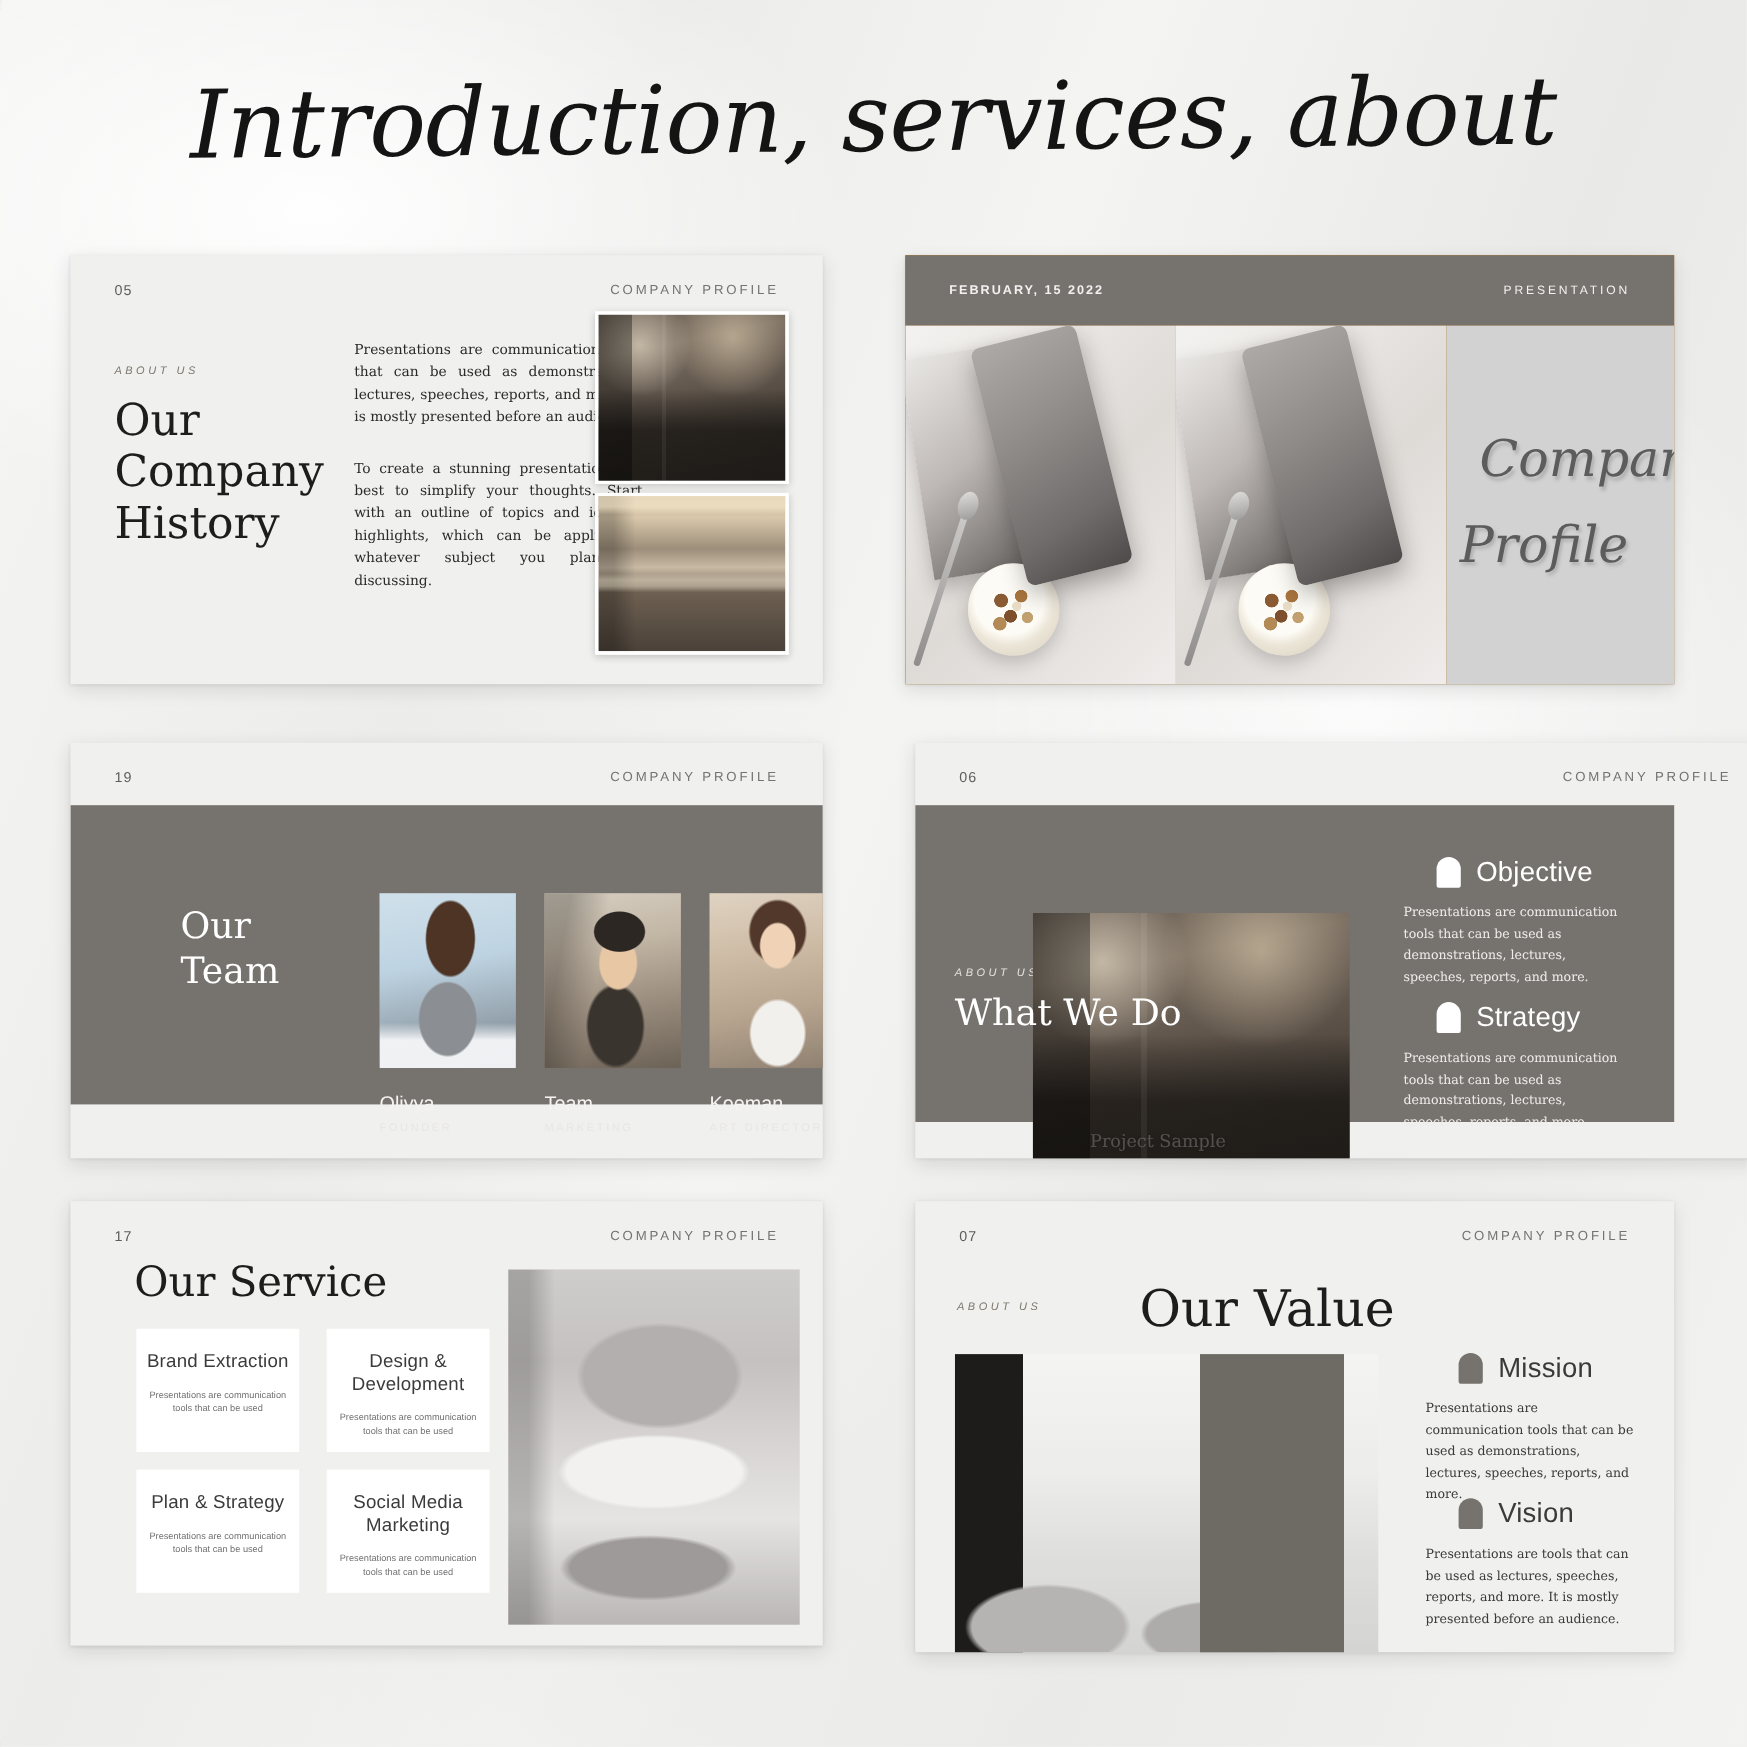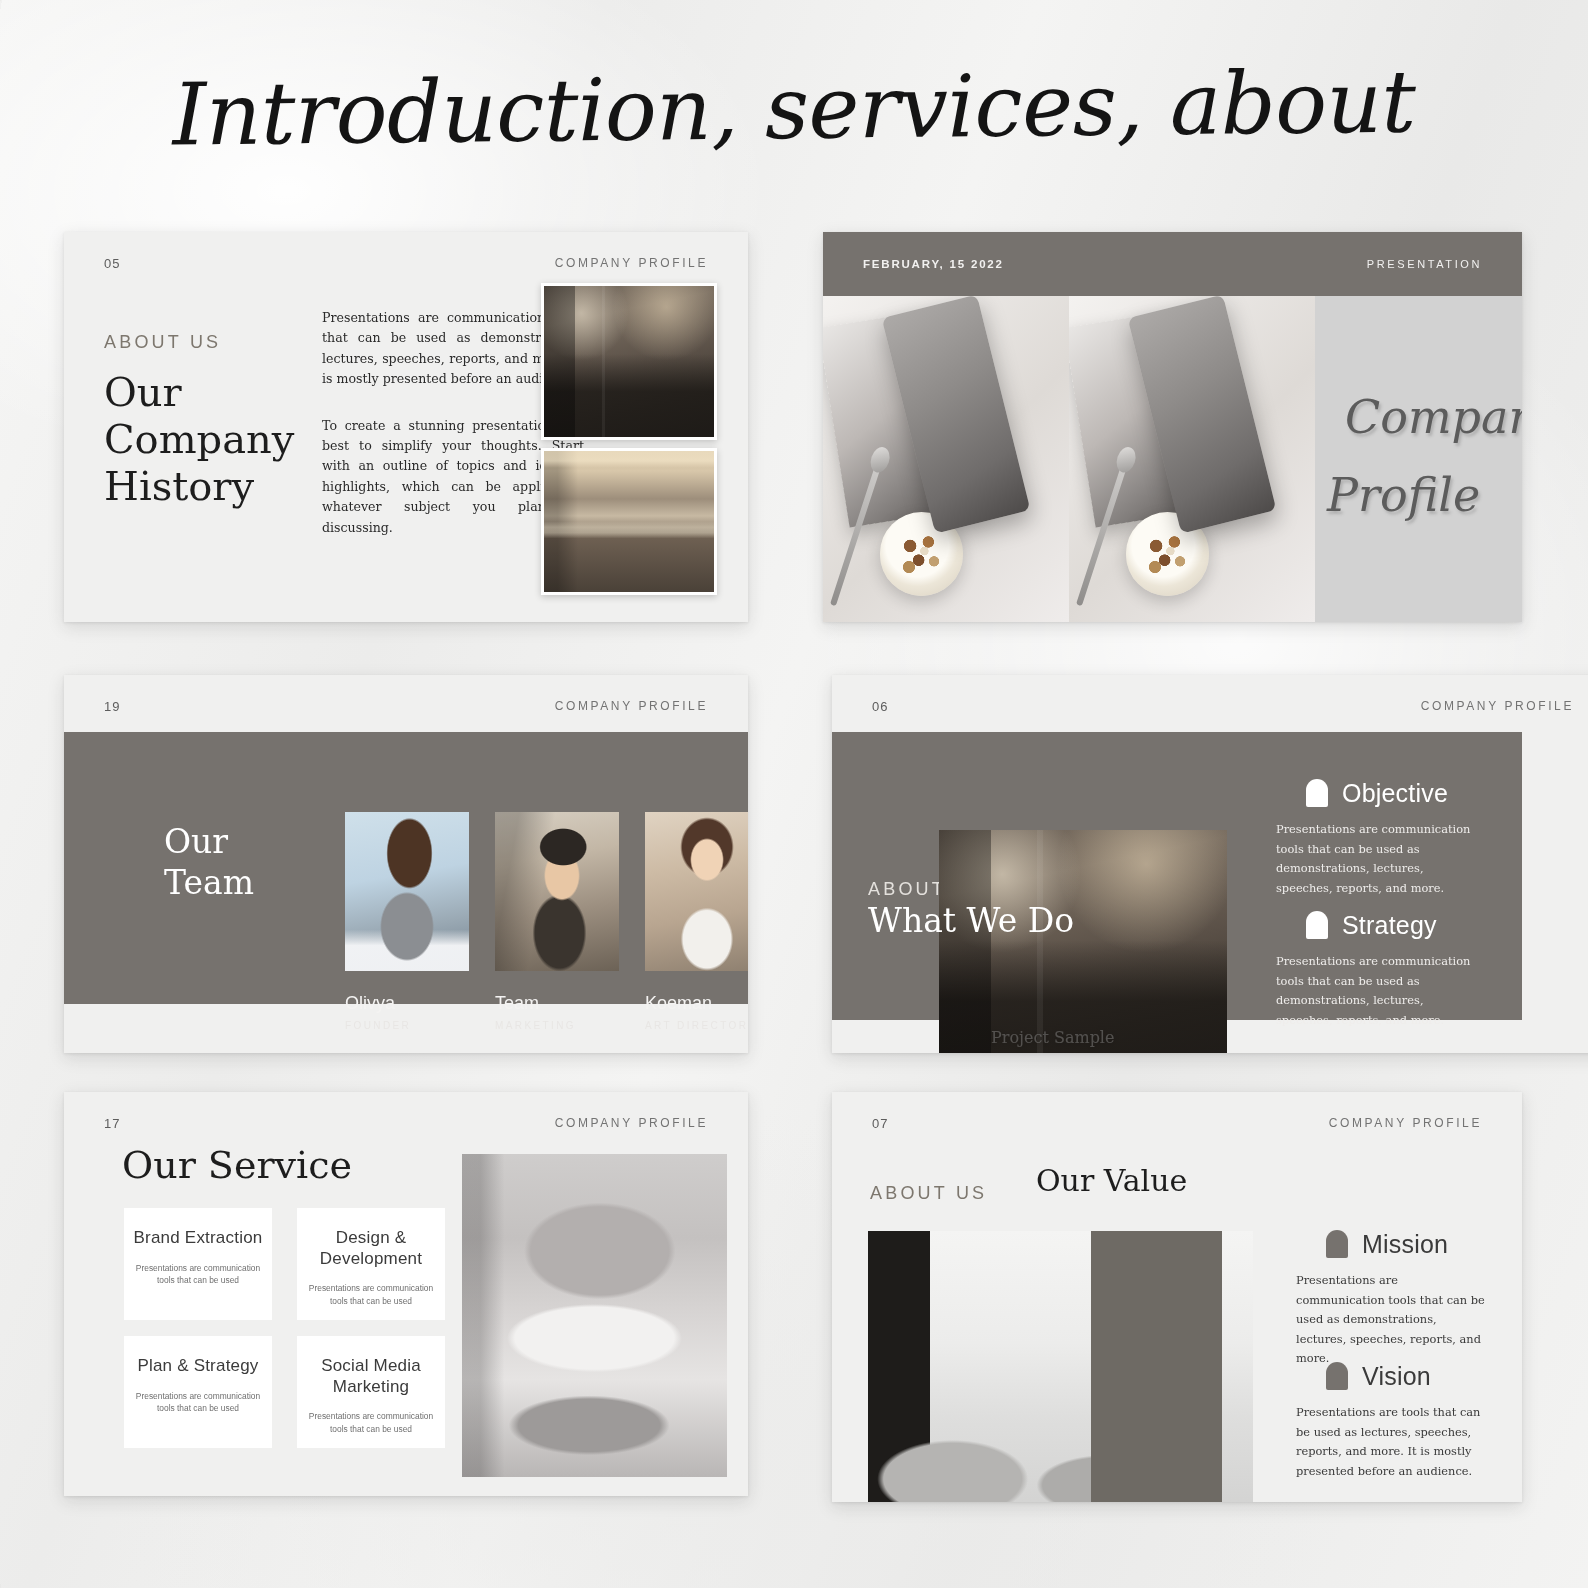--- a/index.html
+++ b/index.html
@@ -62,21 +62,21 @@
     padding: 0 40px;
   }
   .page-num {
     font-size: 13px; letter-spacing: 1.1px; color: #5d5d5d; font-weight: 400;
   }
   .kicker-right {
     font-size: 12px; letter-spacing: 2.6px; color: #737373; font-weight: 400;
   }
 
   .eyebrow {
-    font-size: 18px; letter-spacing: 3.2px; color: #7d776e; font-weight: 400;
+    font-size: 10px; letter-spacing: 3.2px; color: #7d776e; font-weight: 400; font-style: italic;
   }
   .eyebrow.light { color: #e4e1dd; }
 
   .serif-h {
     font-family: "DejaVu Serif", serif;
     font-weight: 400;
     color: #1d1d1d;
     line-height: 1.12;
   }
 
@@ -402,21 +402,21 @@
   <div class="photo ph-gray-bed" style="position:absolute; left:398px; top:62px; width:265px; height:323px;"></div>
 </div>
 
 <div class="slide" style="left:832px; top:1092px; width:690px; height:410px;">
   <div class="slide-topbar">
     <span class="page-num">07</span>
     <span class="kicker-right">COMPANY PROFILE</span>
   </div>
 
   <div class="eyebrow" style="position:absolute; left:38px; top:91px;">ABOUT US</div>
-  <div class="serif-h" style="position:absolute; left:204px; top:72px; font-size:30px;">Our Value</div>
+  <div class="serif-h" style="position:absolute; left:204px; top:72px; font-size:46px;">Our Value</div>
 
   <div class="photo ph-living" style="position:absolute; left:36px; top:139px; width:385px; height:310px;"></div>
 
   <div style="position:absolute; left:464px; top:138px; width:194px;">
     <div class="feat-head">
       <span class="arch-icon"></span>
       <span class="feat-title" style="color:#3a3a3a;">Mission</span>
     </div>
     <div class="feat-body" style="color:#3a3a3a;">Presentations are communication tools that can be used as demonstrations, lectures, speeches, reports, and more.</div>
   </div>

